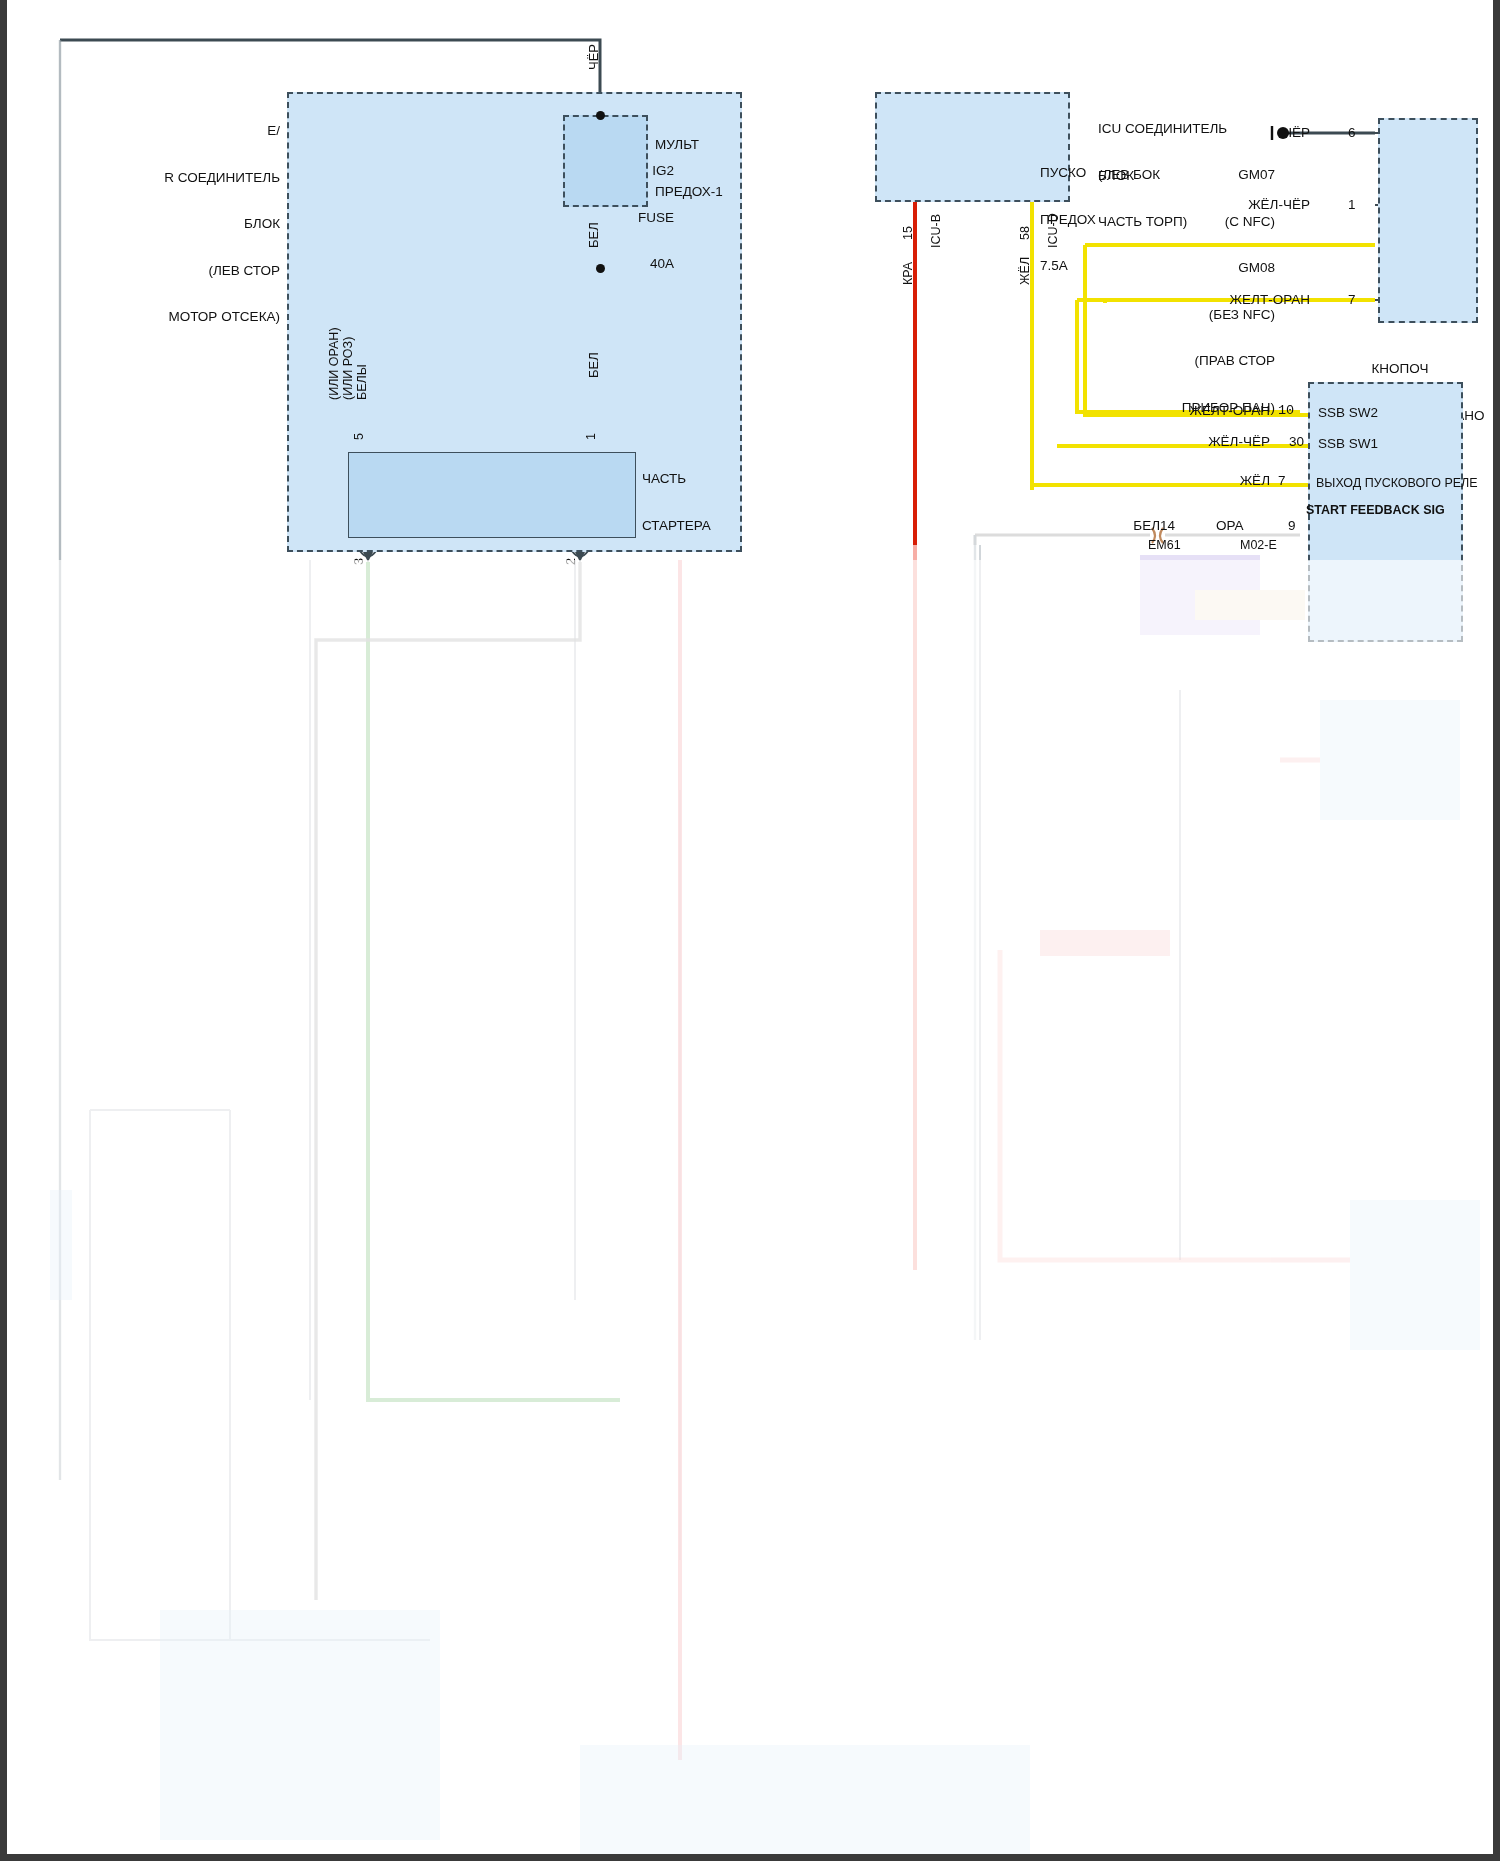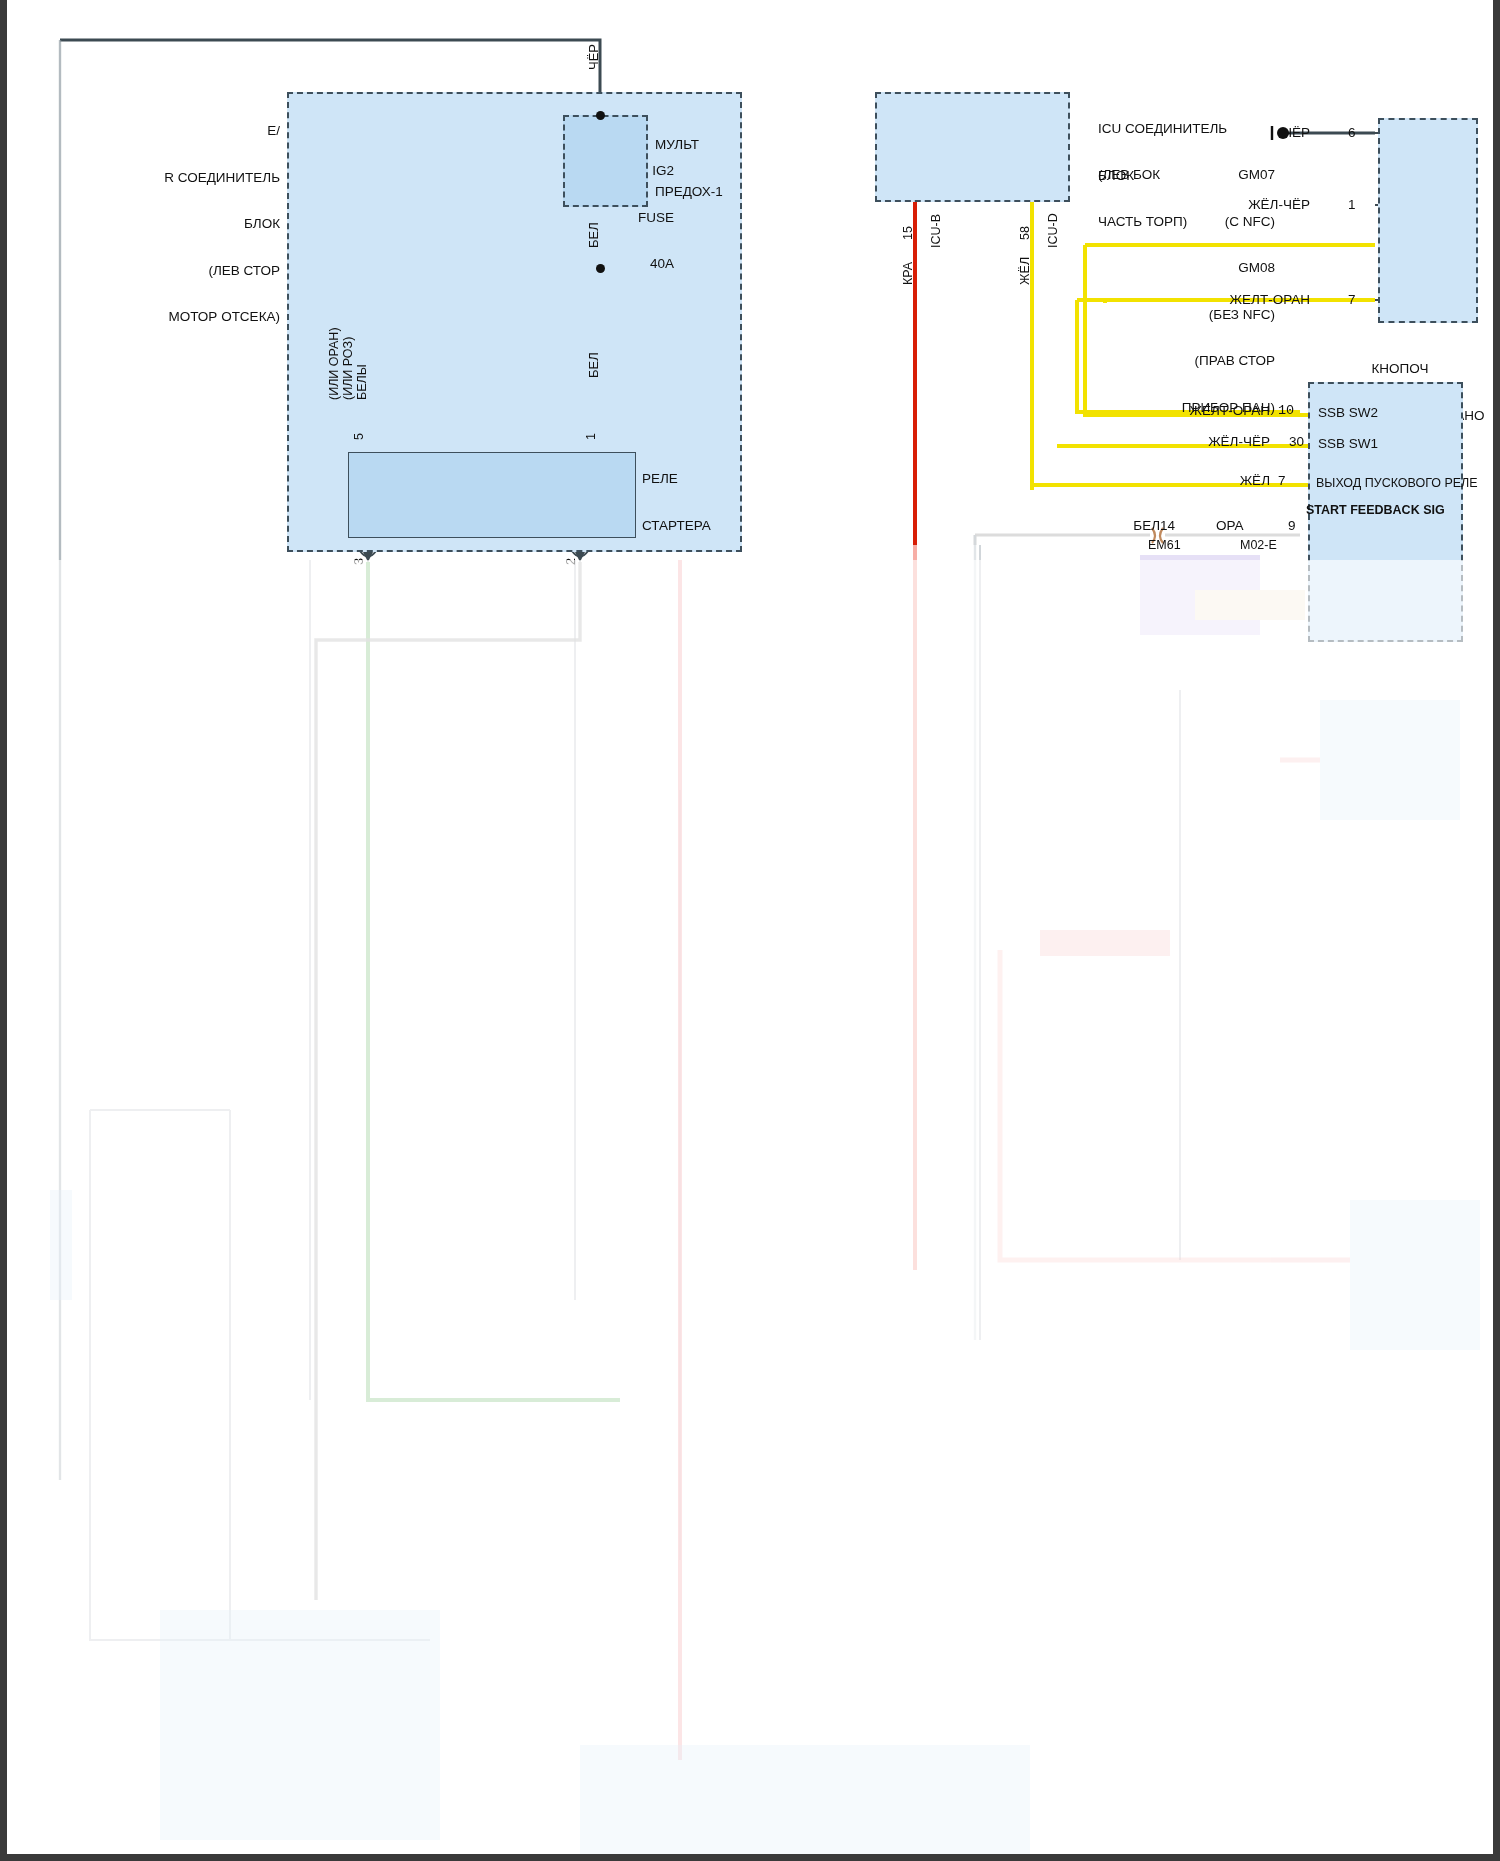--- a/index.html
+++ b/index.html
@@ -196,36 +196,41 @@
   <div class="dot" style="left:596px;top:264px;"></div>
 
   <div class="vert" style="left:586px;top:378px;">БЕЛ</div>
 
   <div class="vert sm" style="left:327px;top:400px;">(ИЛИ ОРАН)</div>
   <div class="vert sm" style="left:341px;top:400px;">(ИЛИ РОЗ)</div>
   <div class="vert sm" style="left:355px;top:400px;">БЕЛЫ</div>
 
   <div class="blk-solid" style="left:348px;top:452px;width:288px;height:86px;"></div>
   <div class="lbl" style="left:642px;top:440px;width:120px;">
-    <div>РЕЛЕ</div>
+    <div>ЧАСТЬ</div>
     <div>СТАРТЕРА</div>
   </div>
   <div class="vert sm" style="left:352px;top:440px;">5</div>
   <div class="vert sm" style="left:584px;top:440px;">1</div>
   <div class="vert sm" style="left:352px;top:565px;">3</div>
   <div class="vert sm" style="left:564px;top:565px;">2</div>
 
   <div class="blk" style="left:875px;top:92px;width:195px;height:110px;"></div>
   <div class="lbl" style="left:1098px;top:90px;width:180px;">
     <div>ICU СОЕДИНИТЕЛЬ</div>
     <div>БЛОК</div>
   </div>
   <div class="lbl" style="left:1098px;top:136px;width:190px;">
     <div>(ЛЕВ БОК</div>
     <div>ЧАСТЬ ТОРП)</div>
+  </div>
+  <div class="lbl" style="left:1040px;top:134px;width:95px;">
+    <div>ПУСКО</div>
+    <div>ПРЕДОХ</div>
+    <div>7.5A</div>
   </div>
 
   <div class="vert sm" style="left:901px;top:240px;">15</div>
   <div class="vert sm" style="left:929px;top:248px;">ICU-B</div>
   <div class="vert sm" style="left:901px;top:285px;">КРА</div>
 
   <div class="vert sm" style="left:1018px;top:240px;">58</div>
   <div class="vert sm" style="left:1046px;top:248px;">ICU-D</div>
   <div class="vert sm" style="left:1018px;top:285px;">ЖЁЛ</div>
 

